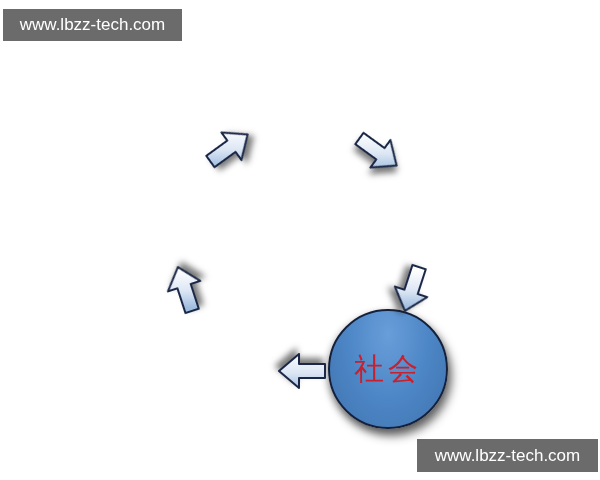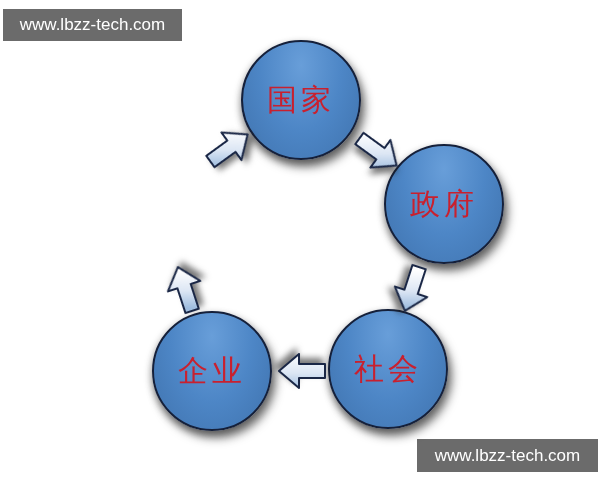--- a/index.html
+++ b/index.html
@@ -96,31 +96,22 @@
         <stop offset="0" stop-color="#ffffff"></stop>
           <stop offset="0.55" stop-color="#dce6f4"></stop>
           <stop offset="1" stop-color="#9fbddf"></stop>
       </linearGradient>
     </defs>
   </svg>
 
   <div class="watermark wm-top">www.lbzz-tech.com</div>
   <div class="watermark wm-bottom">www.lbzz-tech.com</div>
 
-  <div class="node n-nation">
-    <span class="node-label">国家</span>
-  </div>
-  <div class="node n-government">
-    <span class="node-label">政府</span>
-  </div>
   <div class="node n-society">
     <span class="node-label">社会</span>
-  </div>
-  <div class="node n-enterprise">
-    <span class="node-label">企业</span>
   </div>
 
   <div class="arrow a1">
     <svg viewBox="0 0 48 38" width="48" height="38">
       <polygon points="1,12 27,12 27,2 47,19 27,36 27,26 1,26" fill="url(#grad-a1)" stroke="#1a2746" stroke-width="2" stroke-linejoin="round"></polygon>
     </svg>
   </div>
   <div class="arrow a2">
     <svg viewBox="0 0 48 38" width="48" height="38">
       <polygon points="1,12 27,12 27,2 47,19 27,36 27,26 1,26" fill="url(#grad-a2)" stroke="#1a2746" stroke-width="2" stroke-linejoin="round"></polygon>

